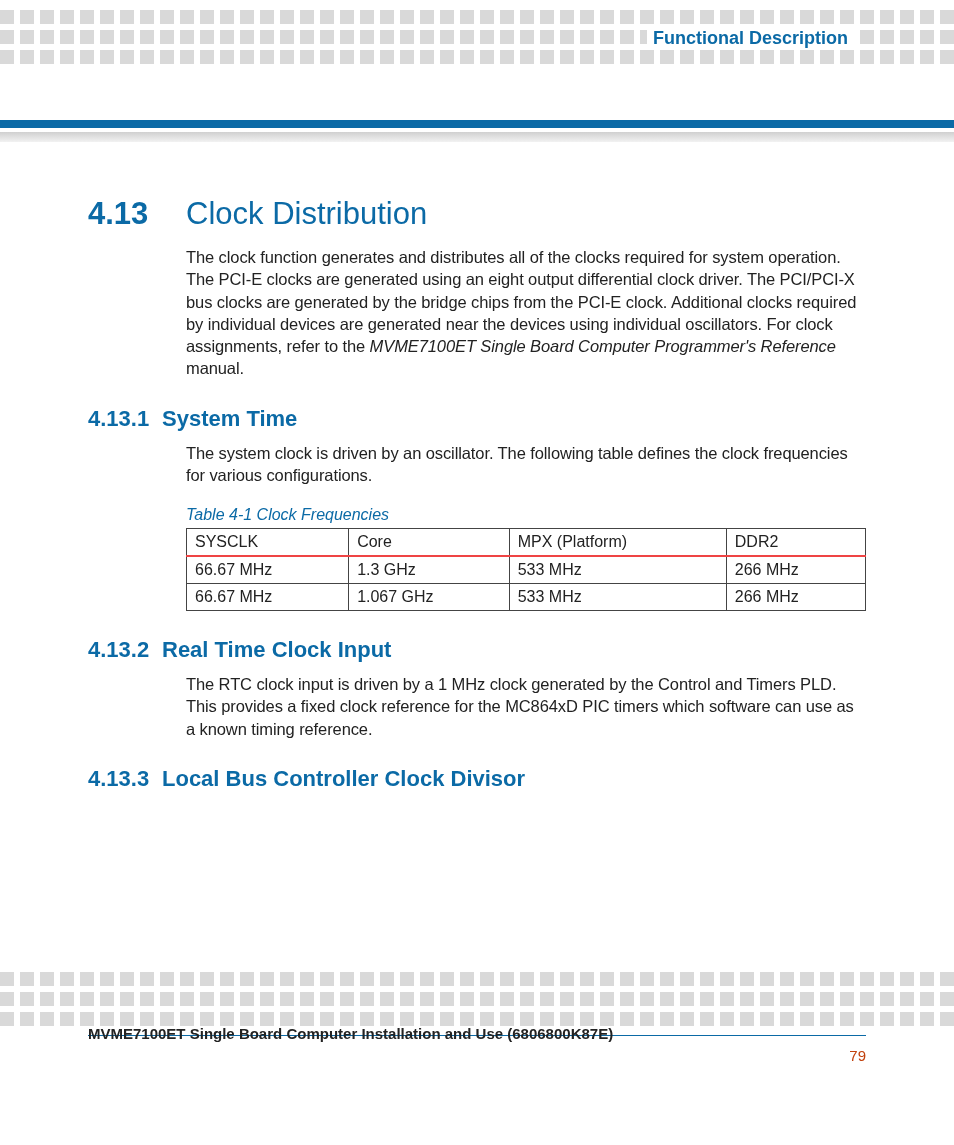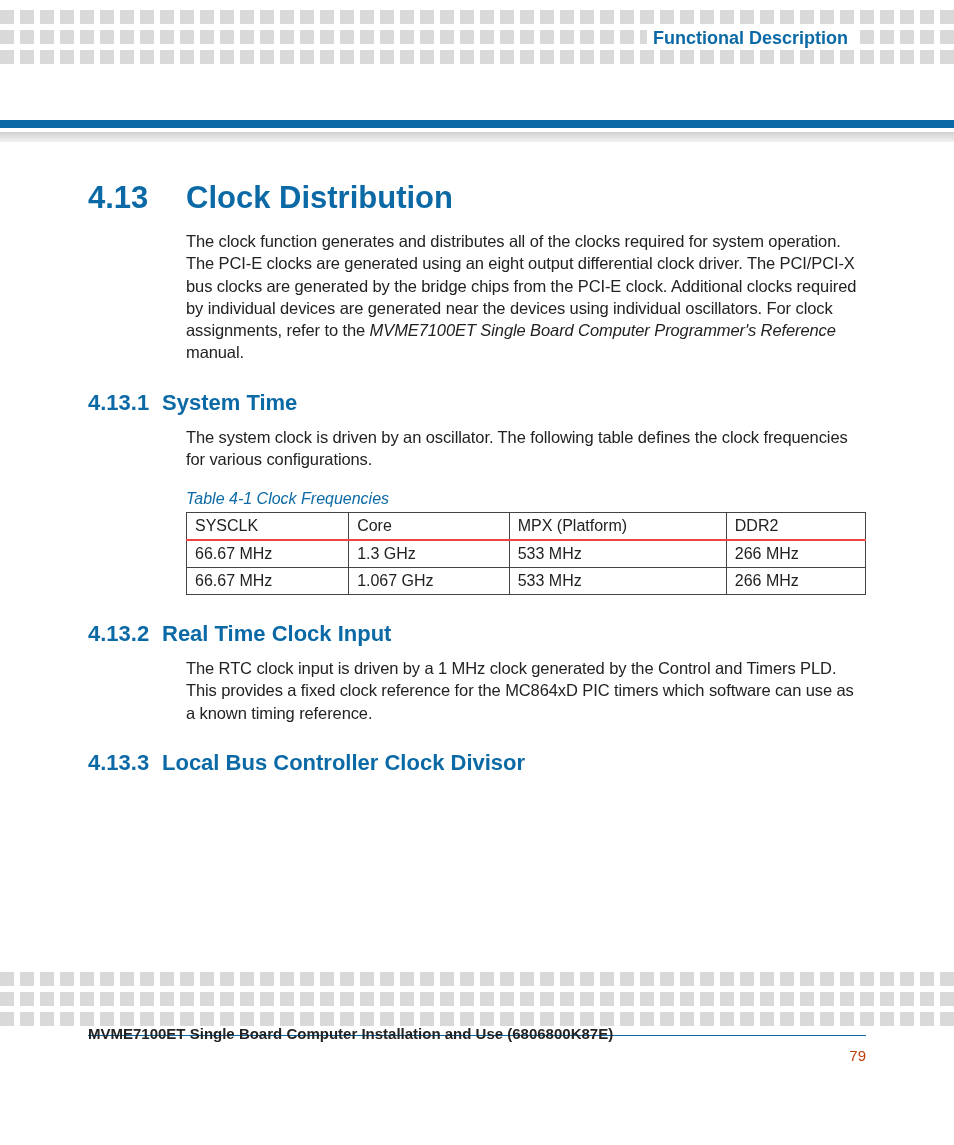--- a/index.html
+++ b/index.html
@@ -69,23 +69,23 @@
 
   
   .content {
     position: absolute;
     top: 180px;
     left: 88px;
     right: 88px;
   }
 
   
-  .h1row { display: flex; gap: 24px; align-items: baseline; margin-bottom: 14px; }
+  .h1row { display: flex; gap: 24px; align-items: baseline; margin-bottom: 14px; margin-top: 16px; }
   .h1num { font-size: 31px; font-weight: 700; color: #0b6aa6; min-width: 74px; }
-  .h1txt { font-size: 31px; font-weight: 700; color: #0b6aa6; }
+  .h1txt { font-size: 31px; font-weight: 400; color: #0b6aa6; }
 
   .h2row { display: flex; align-items: baseline; margin-top: 26px; margin-bottom: 10px; }
   .h2num { font-size: 22px; font-weight: 700; color: #0b6aa6; min-width: 74px; }
   .h2txt { font-size: 22px; font-weight: 700; color: #0b6aa6; }
 
   .body-block { margin-left: 98px; }
   p.body {
     font-size: 16.5px;
     line-height: 1.35;
     margin: 0 0 4px 0;

